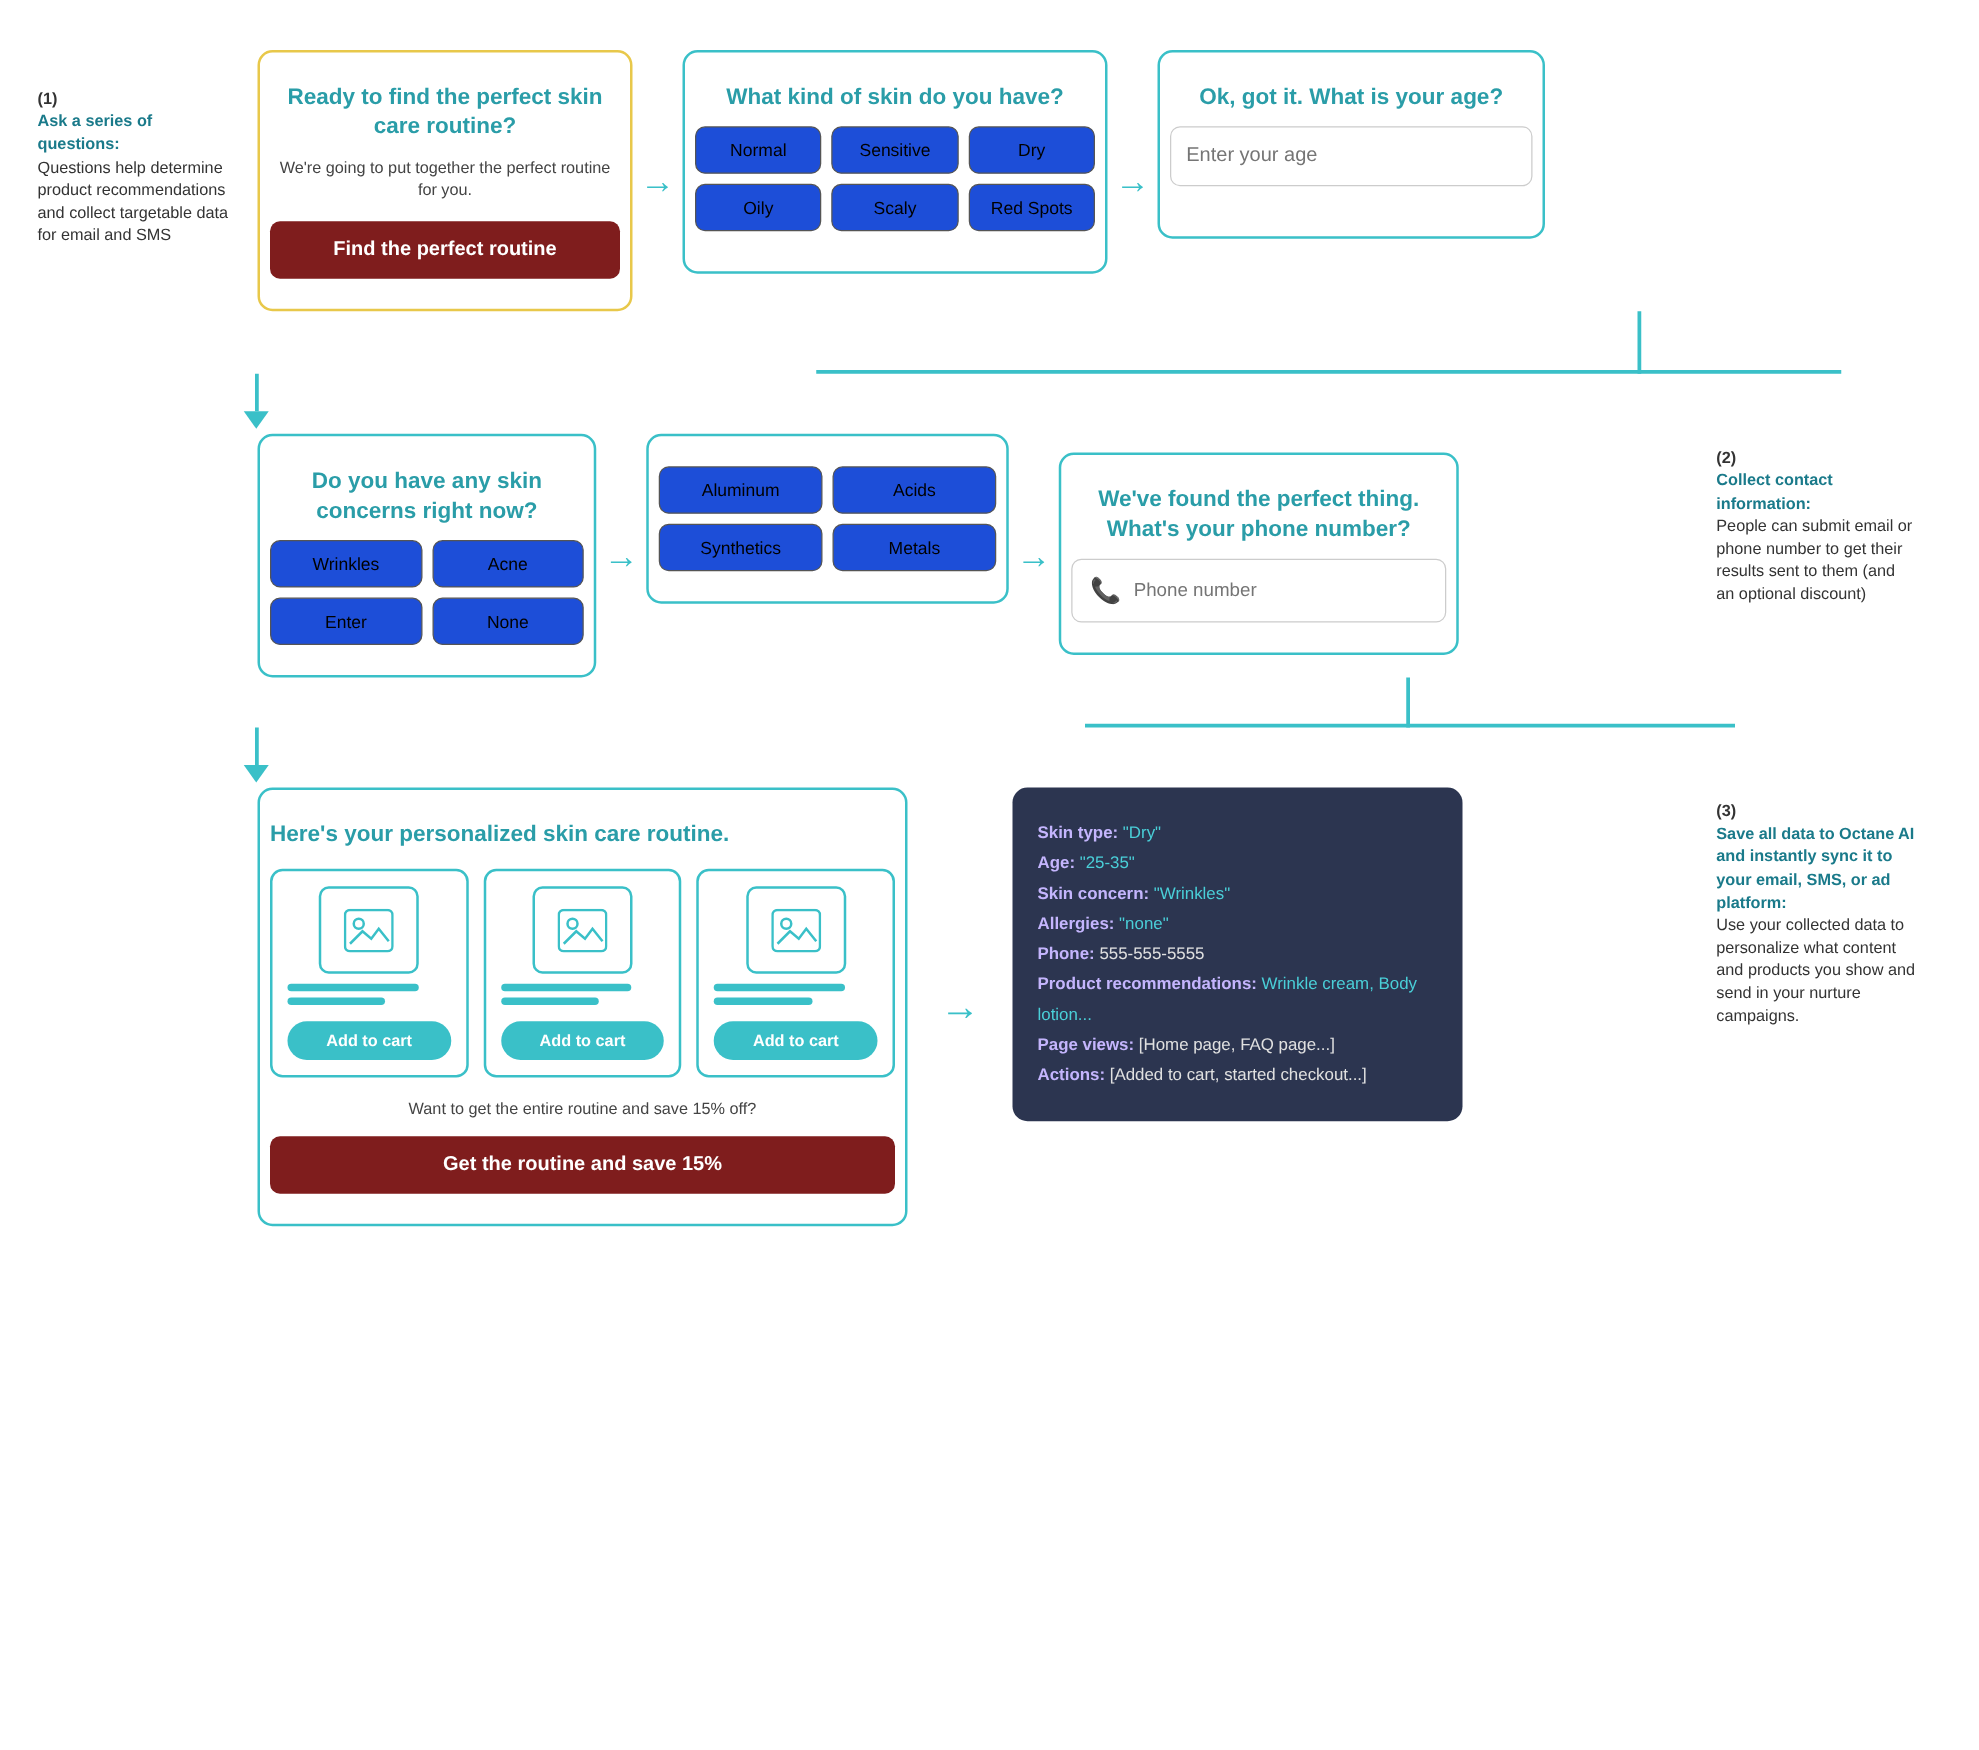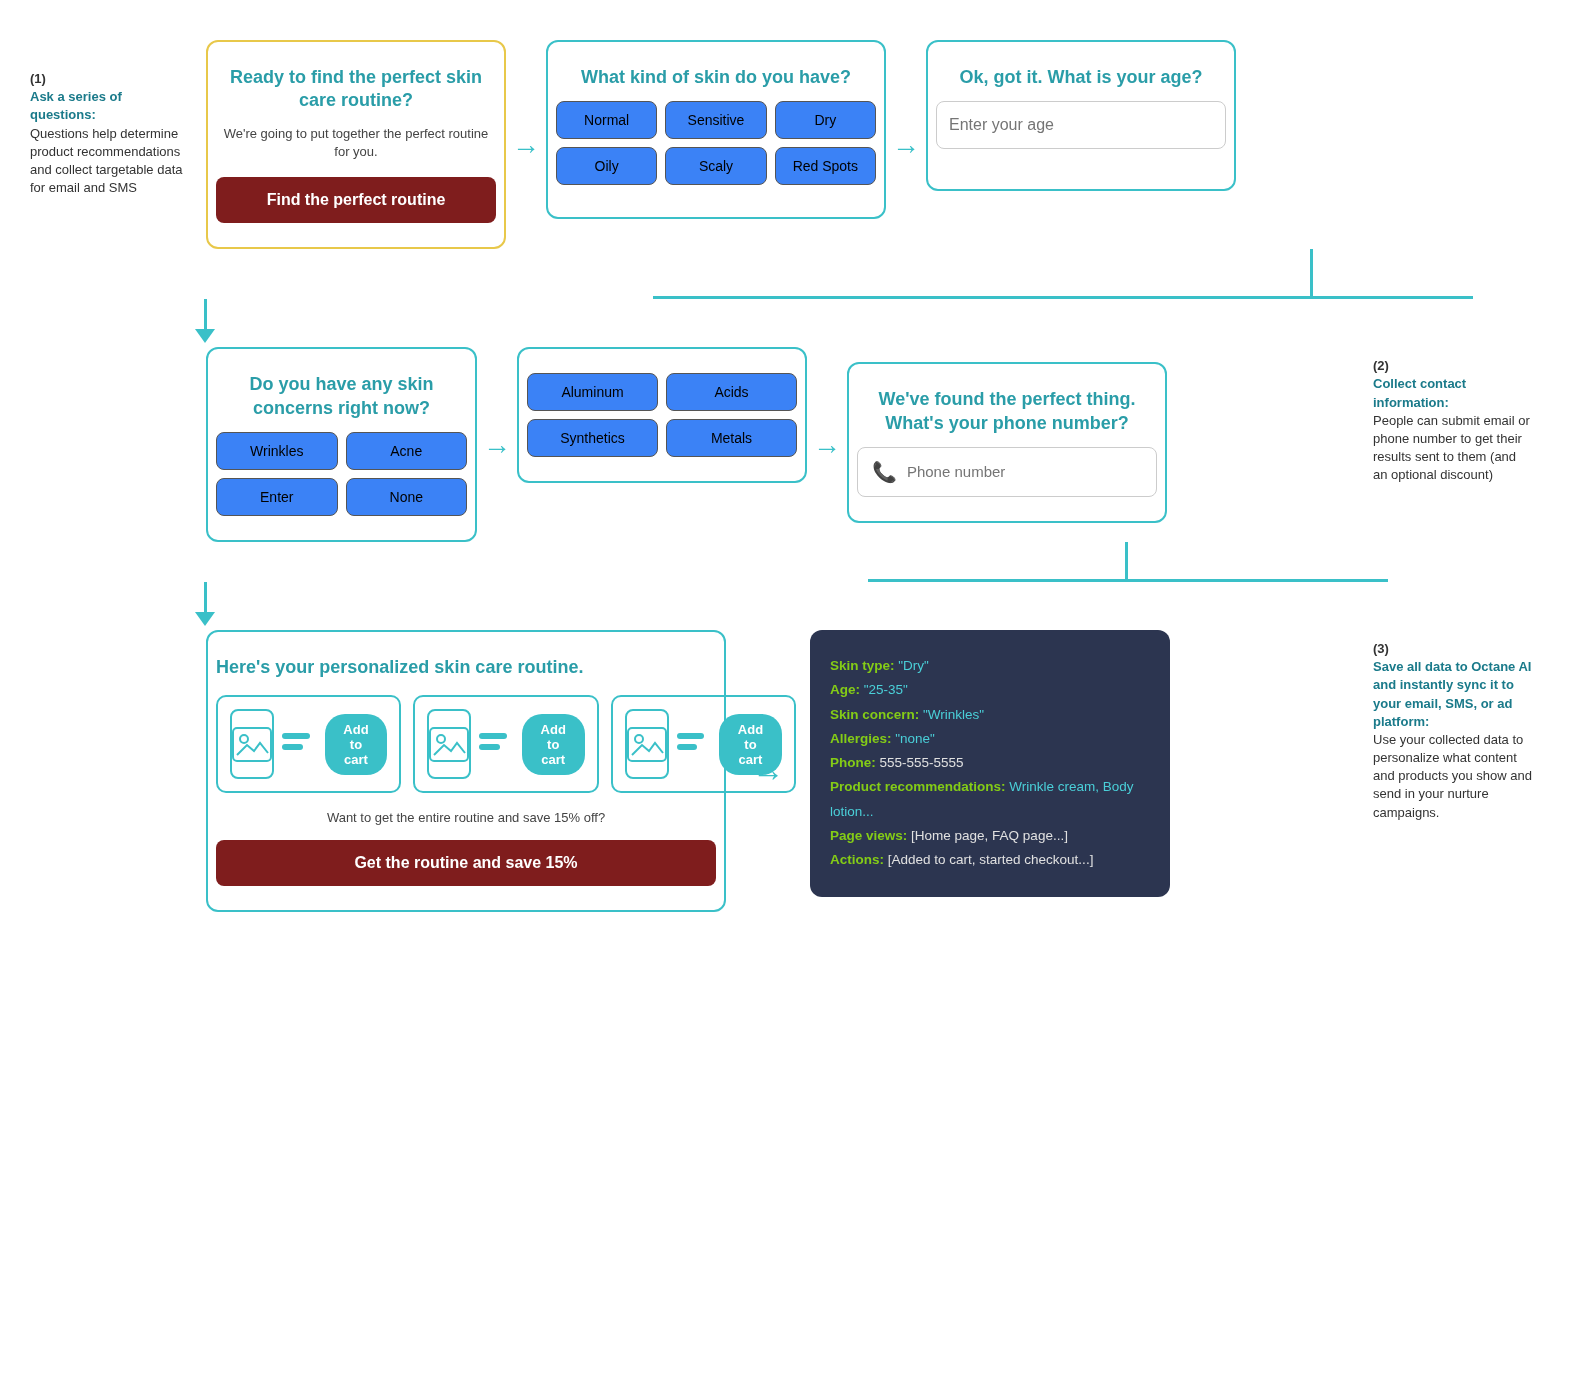--- a/index.html
+++ b/index.html
@@ -94,21 +94,21 @@
       margin-bottom: 8px;
     }
     .options-grid-2col {
       display: grid;
       grid-template-columns: 1fr 1fr;
       gap: 8px;
     }
     .option-btn {
       border: 1.5px solid #555;
       border-radius: 8px;
-      background: #3b82f6;
+      background: #1d4ed8;
       padding: 10px 8px;
       font-size: 14px;
       font-weight: 500;
       cursor: pointer;
       text-align: center;
     }
 
     
     .age-input {
       width: 100%;
@@ -151,21 +151,21 @@
       font-weight: bold;
       align-self: center;
     }
 
     
     .product-card {
       border: 2px solid #3ac0c8;
       border-radius: 10px;
       padding: 12px;
       display: flex;
-      flex-direction: row;
+      flex-direction: column;
       align-items: center;
       gap: 8px;
       flex: 1;
     }
     .product-image {
       width: 80px;
       height: 70px;
       border: 2px solid #3ac0c8;
       border-radius: 8px;
       display: flex;
@@ -200,21 +200,21 @@
     
     .data-card {
       background: #2c3550;
       border-radius: 12px;
       padding: 24px 20px;
       color: #e0e0e0;
       font-size: 13.5px;
       line-height: 1.8;
     }
     .data-card strong {
-      color: #84cc16;
+      color: #c4b5fd;
       font-weight: bold;
     }
     .data-card .teal-val {
       color: #4acfd8;
     }
     .card-intro { width: 300px; }
     .card-skin { width: 340px; }
     .card-age { width: 310px; }
 
     

